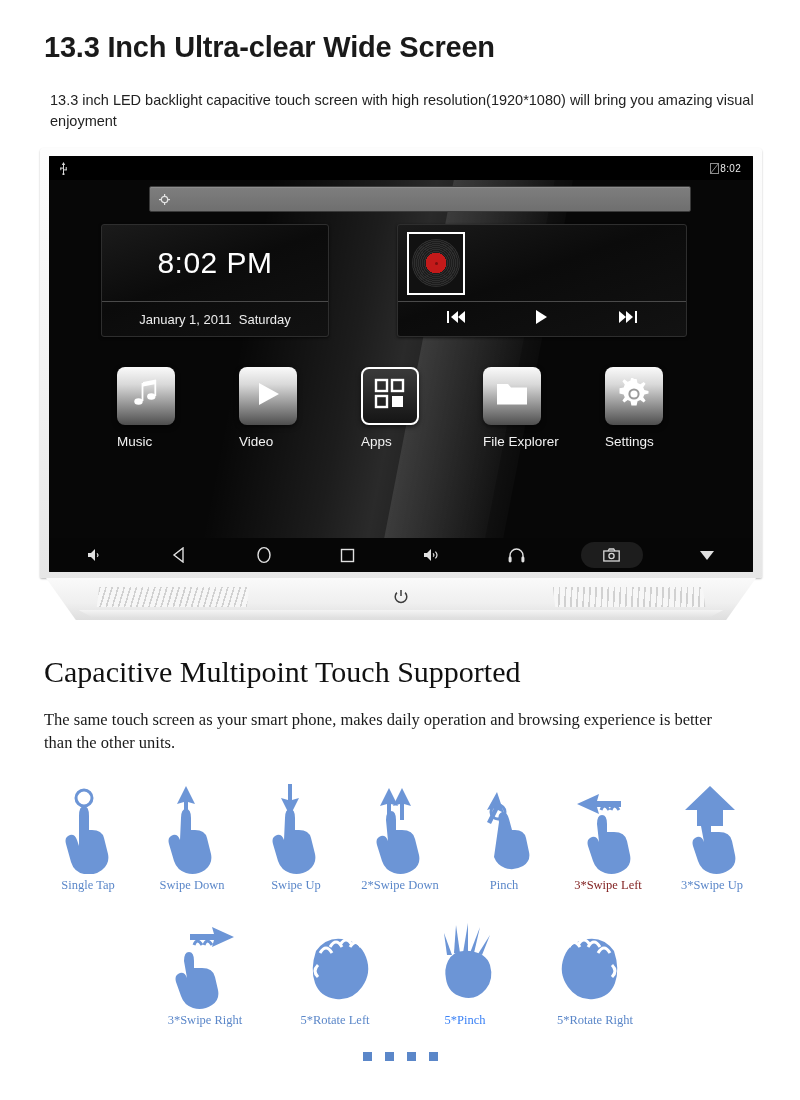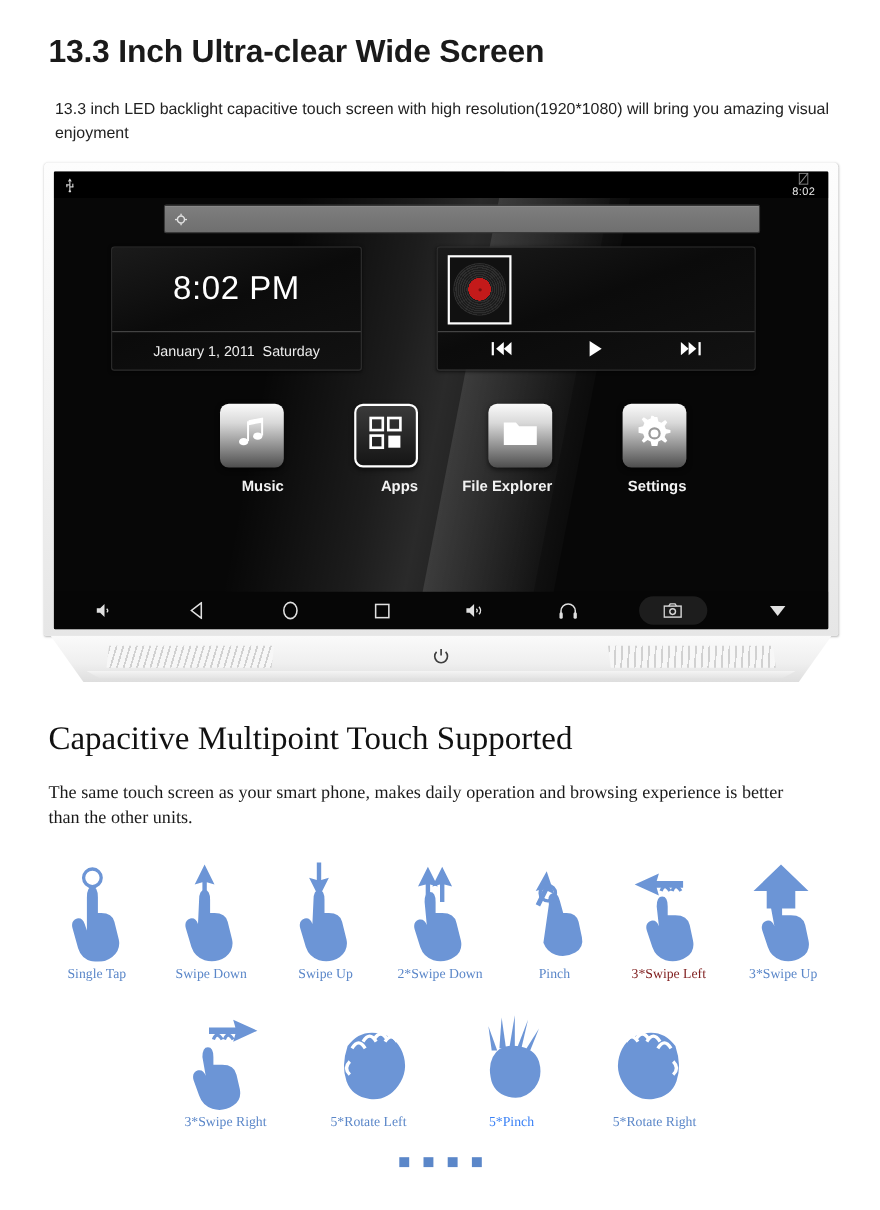--- a/index.html
+++ b/index.html
@@ -47,21 +47,21 @@
     background:linear-gradient(90deg,rgba(255,255,255,.10),rgba(255,255,255,.02));
     transform:rotate(11deg); pointer-events:none; z-index:5;
   }
 
   
   .statusbar {
     position:relative; z-index:6; height:24px;
     display:flex; align-items:center; justify-content:space-between;
     padding:0 12px 0 10px; background:#000;
   }
-  .sb-left, .sb-right { display:flex; align-items:center; gap:1px;flex-direction:column; }
+  .sb-left, .sb-right { display:flex; align-items:center; gap:1px; }
   .sb-time { color:#e8e8e8; font-size:10px; letter-spacing:.3px; }
   .ico { display:inline-block; line-height:0; }
 
   
   .searchrow { position:relative; z-index:6; padding:6px 62px 0 100px; }
   .searchbar {
     height:26px; border-radius:2px;
     background:linear-gradient(180deg,#7e7e7e 0%,#6f6f6f 100%);
     border:1px solid #3a3a3a;
     display:flex; align-items:center; padding-left:9px;
@@ -112,21 +112,21 @@
     height:34px; display:flex; align-items:center; justify-content:space-around;
     padding:0 14px;
   }
 
   
   .apps {
     position:relative; z-index:6;
     display:flex; justify-content:center; gap:42px;
     padding:30px 0 0 0;
   }
-  .app { width:80px; display:flex; flex-direction:column; align-items:flex-end;font-weight:bold; }
+  .app { width:80px; display:flex; flex-direction:column; align-items:flex-start; }
   .app-tile {
     width:58px; height:58px; border-radius:8px;
     background:linear-gradient(180deg,#fafafa 0%,#d9d9d9 30%,#8a8a8a 70%,#4e4e4e 100%);
     display:flex; align-items:center; justify-content:center;
     box-shadow:0 2px 5px rgba(0,0,0,.55);
   }
   .app-tile.bordered { border:2px solid #ffffff; background:linear-gradient(180deg,#3a3a3a 0%,#151515 100%); }
   .app-label { margin-top:9px; color:#f2f2f2; font-size:13.5px; white-space:nowrap; }
 
   
@@ -303,20 +303,30 @@
                   <rect x="22.4" y="1" width="1.8" height="16"></rect>
                   <ellipse cx="6.5" cy="22.5" rx="4.2" ry="3.3"></ellipse>
                   <ellipse cx="19.3" cy="17.5" rx="4.2" ry="3.3"></ellipse>
                 </g>
                   </svg>
               </span>
             </div>
             <div class="app-label">Music</div>
           </div>
 
+          <div class="app">
+            <div class="app-tile">
+              <span>
+                <svg width="30" height="30" viewBox="0 0 30 30">
+                    <path d="M6 4 L26 15 L6 26 Z" fill="#fff"></path>
+                  </svg>
+              </span>
+            </div>
+            <div class="app-label">Video</div>
+          </div>
 
           <div class="app">
             <div class="app-tile bordered">
               <span>
                 <svg width="32" height="32" viewBox="0 0 32 32">
                     <g fill="none" stroke="#fff" stroke-width="2.4">
                   <rect x="2" y="2" width="11" height="11"></rect>
                       <rect x="18" y="2" width="11" height="11"></rect>
                   <rect x="2" y="18" width="11" height="11"></rect>
                 </g>

